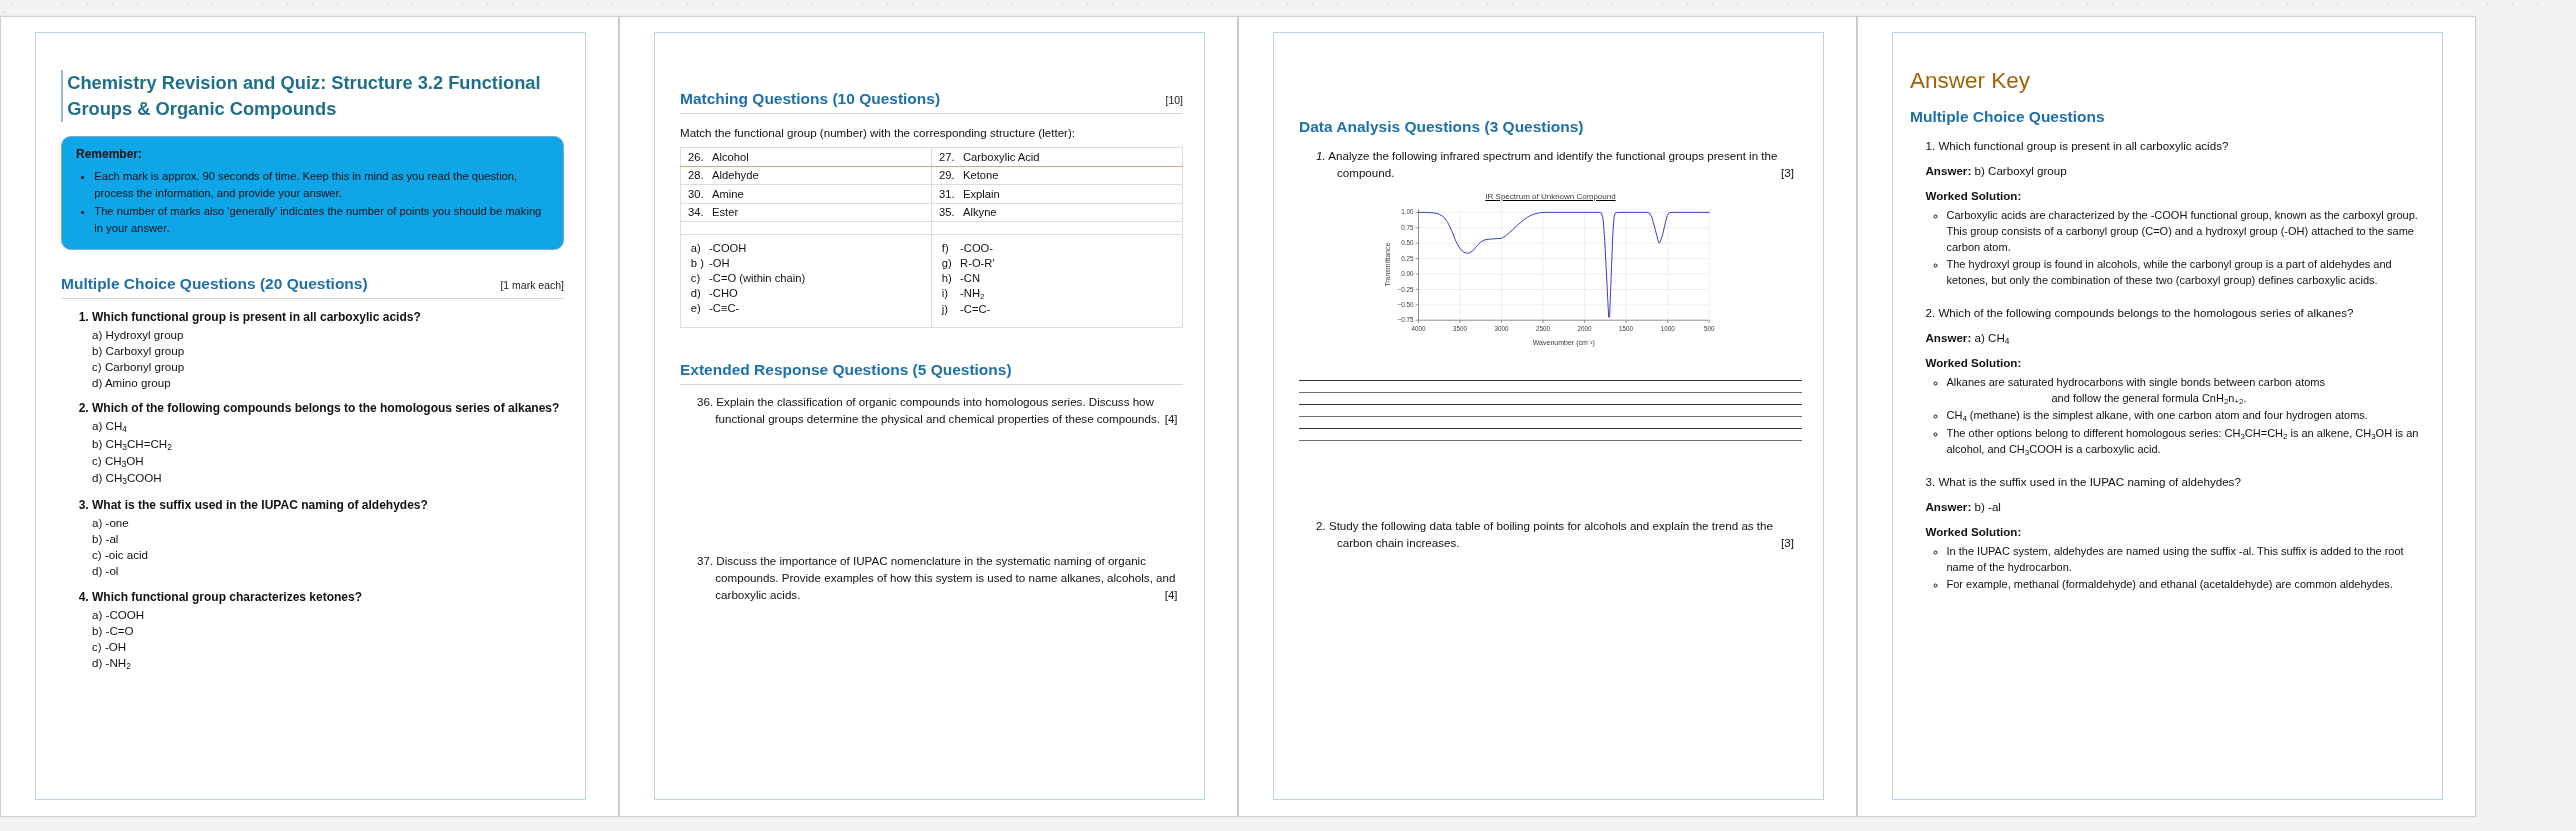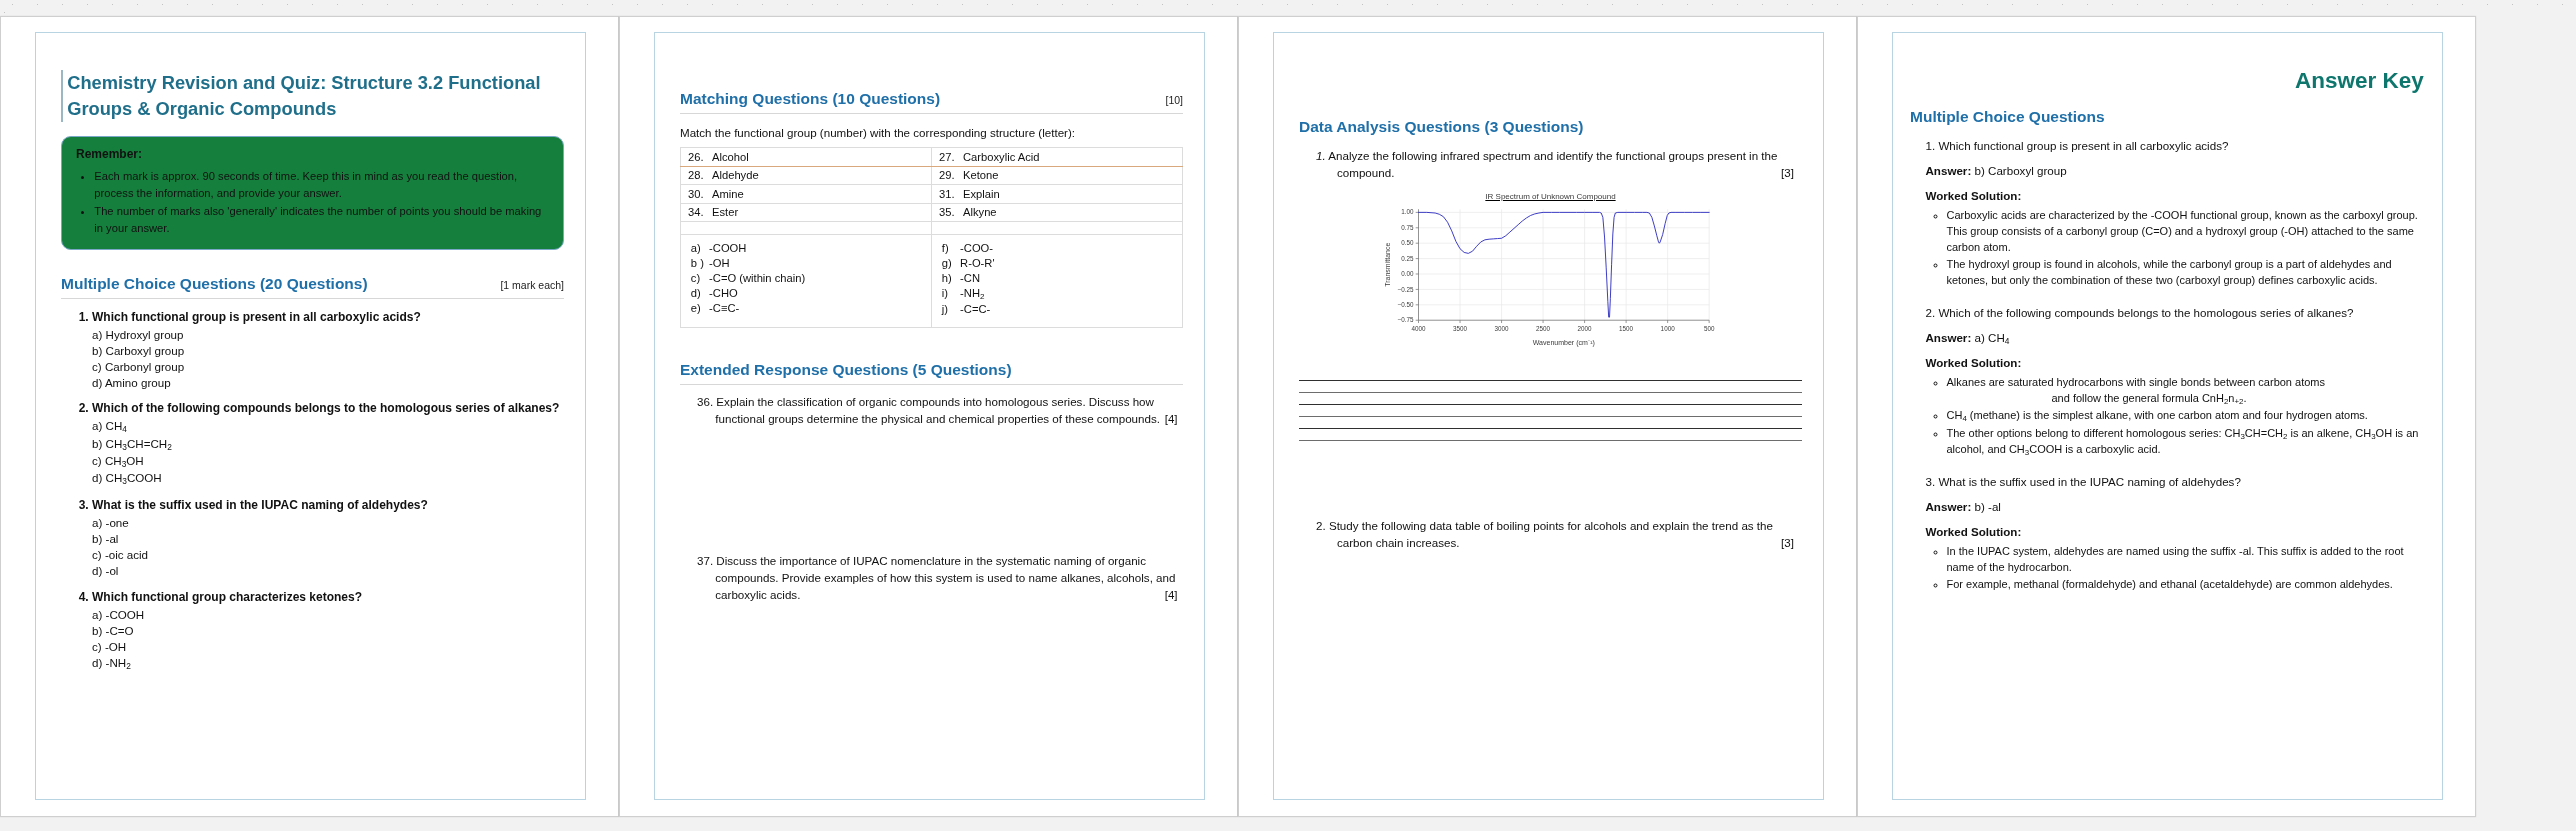--- a/index.html
+++ b/index.html
@@ -98,31 +98,31 @@
     border-bottom: 0.7px solid #d7d7d7;
     padding-bottom: 4.2px;
   }
   .marks {
     color: #222;
     font-size: 10.5px;
     white-space: nowrap;
     padding-left: 9.8px;
   }
   .answer-key-title {
-    color: #0f766e;
+    color: #a16207;
     font-size: 22.5px;
-    font-weight: bold;
-    text-align: right;
+    font-weight: normal;
+    text-align: left;
     margin: 0;
   }
 
   
   .callout {
     margin-top: 14px;
-    background: #15803d;
+    background: #0ea5e9;
     border: 0.7px solid #7aa7c7;
     border-radius: 9.8px;
     padding: 9.8px 14px 11.2px 14px;
   }
   .callout-title {
     font-weight: bold;
     font-size: 12px;
     color: #111;
     margin: 0 0 7px 0;
   }

